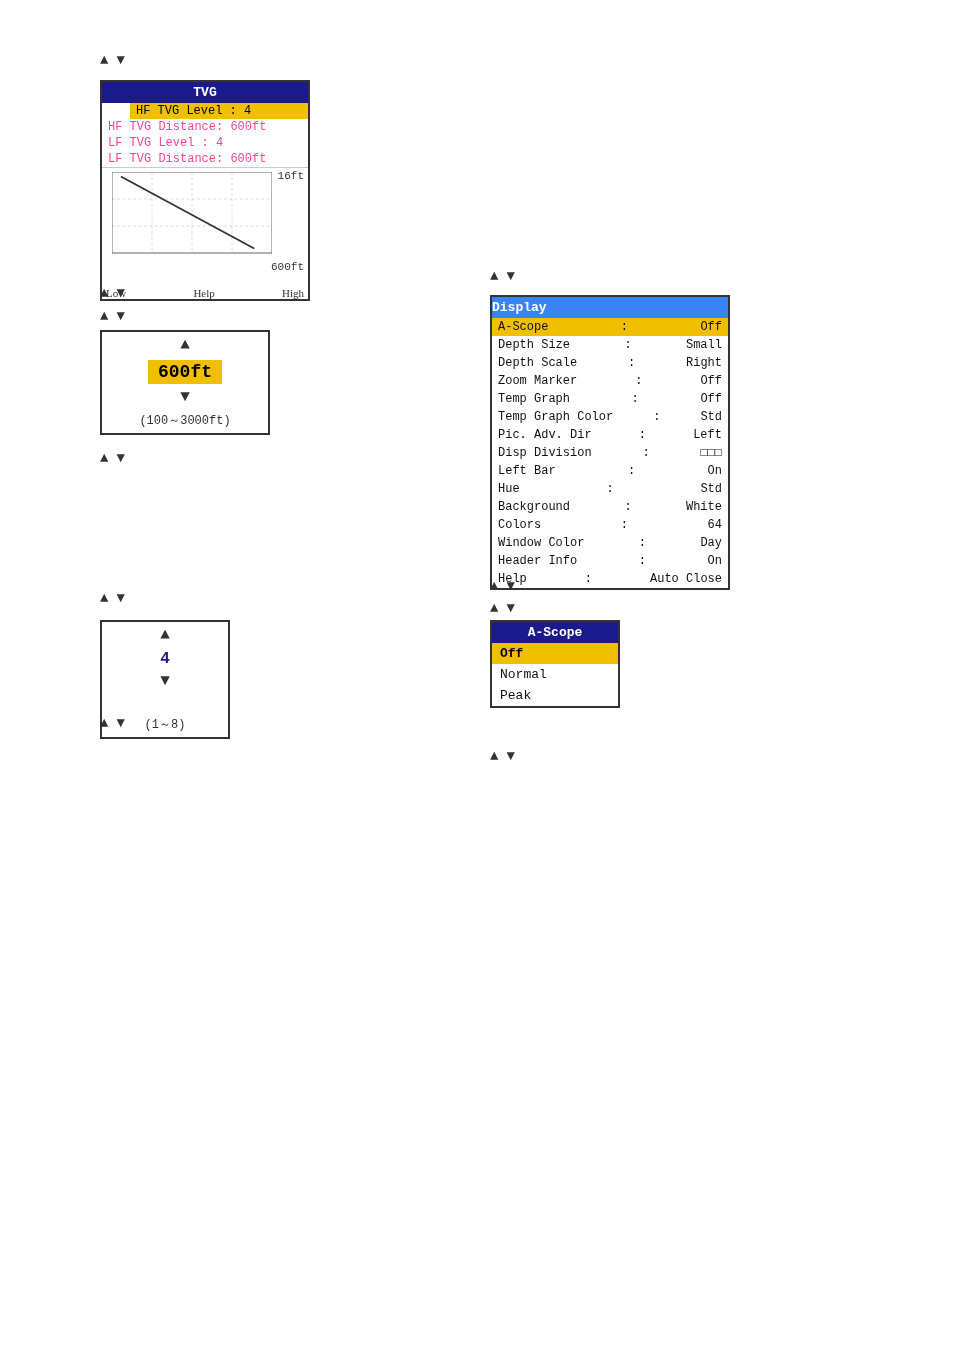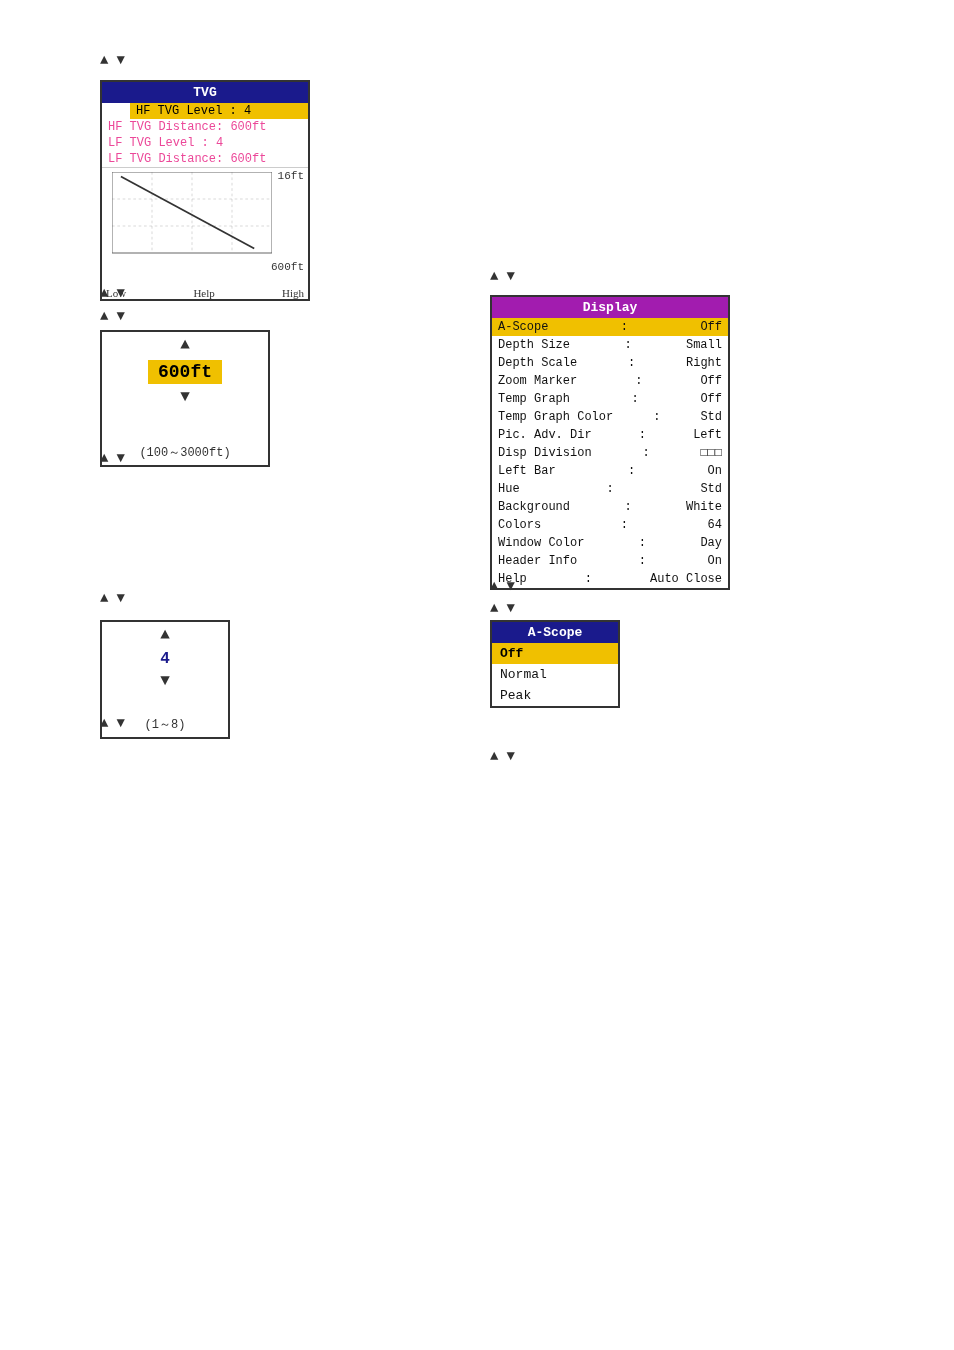--- a/index.html
+++ b/index.html
@@ -93,21 +93,20 @@
     }
     .depth-popup .down-arrow {
       font-size: 16px;
       color: #333;
       padding: 2px 0;
     }
     .depth-popup .range {
       font-size: 12px;
       color: #333;
       padding: 4px 0;
-      margin-top: 32px;
     }
 
     
     .gain-popup {
       position: absolute;
       left: 100px;
       top: 620px;
       width: 130px;
       border: 2px solid #333;
       background: #fff;
@@ -139,23 +138,23 @@
     
     .display-panel {
       position: absolute;
       left: 490px;
       top: 295px;
       width: 240px;
       border: 2px solid #333;
       background: #fff;
     }
     .display-header {
-      background: #a21caf;
+      background: #3b82f6;
       color: #fff;
-      text-align: center;
+      text-align: left;
       font-weight: bold;
       padding: 3px 0;
       font-size: 13px;
     }
     .display-row {
       display: flex;
       justify-content: space-between;
       padding: 2px 6px;
       font-size: 12px;
       color: #111;

